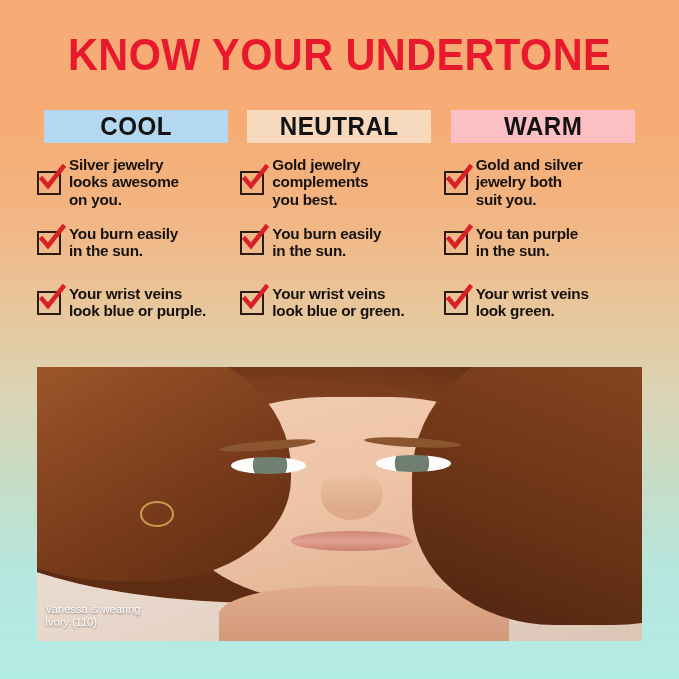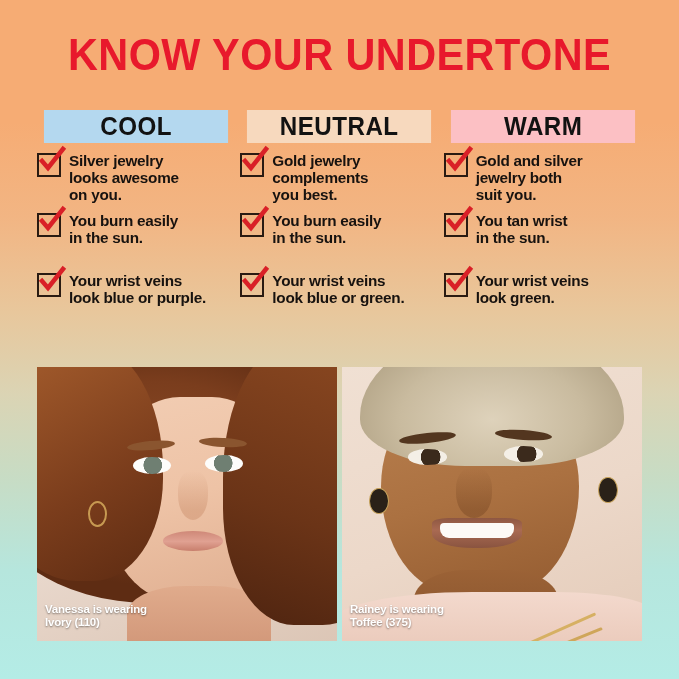--- a/index.html
+++ b/index.html
@@ -78,21 +78,21 @@
     position: absolute;
     top: 152px;
     left: 37px;
     width: 605px;
     display: grid;
     grid-template-columns: 1fr 1fr 1fr;
     column-gap: 5px;
   }
   .cell {
     display: flex;
-    align-items: flex-start;
+    align-items: center;
     height: 60px;
     padding-right: 6px;
     box-sizing: border-box;
   }
   .checkbox {
     position: relative;
     flex: 0 0 auto;
     width: 20px;
     height: 20px;
     border: 2px solid #2a1b12;
@@ -132,21 +132,21 @@
     flex: 1 1 0;
     overflow: hidden;
     background: #e9d9cd;
   }
   .caption {
     position: absolute;
     left: 8px;
     bottom: 12px;
     color: #ffffff;
     font-size: 11.5px;
-    font-weight: 700;
+    font-weight: 400;
     line-height: 1.15;
     letter-spacing: -0.2px;
     white-space: pre-line;
     text-shadow: 0 1px 2px rgba(0,0,0,.45);
     z-index: 5;
   }
 
   
   .scene { position:absolute; inset:0; }
   .bg    { position:absolute; inset:0; }
@@ -306,21 +306,21 @@
       </span>
       <span class="item-text">You burn easily
 in the sun.</span>
     </div>
     <div class="cell">
       <span class="checkbox">
         <svg viewBox="0 0 28 28" aria-hidden="true">
             <path d="M4 15 L10 22 L25 3" fill="none" stroke="#d92027" stroke-width="4.5" stroke-linecap="square"></path>
           </svg>
       </span>
-      <span class="item-text">You tan wrist
+      <span class="item-text">You tan purple
 in the sun.</span>
     </div>
 
     <div class="cell">
       <span class="checkbox">
         <svg viewBox="0 0 28 28" aria-hidden="true">
             <path d="M4 15 L10 22 L25 3" fill="none" stroke="#d92027" stroke-width="4.5" stroke-linecap="square"></path>
           </svg>
       </span>
       <span class="item-text">Your wrist veins
@@ -362,38 +362,15 @@
         <div class="eye eye-r"></div>
         <div class="nose"></div>
         <div class="lips"></div>
         <div class="earring"></div>
       </div>
       <div class="caption">Vanessa is wearing
 Ivory (110)</div>
     </div>
 
 
-    <div class="photo p3">
-      <div class="scene">
-        <div class="bg"></div>
-        <div class="face"></div>
-        <div class="neck"></div>
-        <div class="top"></div>
-        <div class="hair-back"></div>
-        <div class="brow brow-l"></div>
-        <div class="brow brow-r"></div>
-        <div class="eye eye-l"></div>
-        <div class="eye eye-r"></div>
-        <div class="nose"></div>
-        <div class="mouth">
-            <div class="teeth"></div>
-          </div>
-        <div class="earring1"></div>
-        <div class="earring2"></div>
-        <div class="chain"></div>
-        <div class="chain2"></div>
-      </div>
-      <div class="caption">Rainey is wearing
-Toffee (375)</div>
-    </div>
 
   </div>
 </div>
 
 </body></html>

